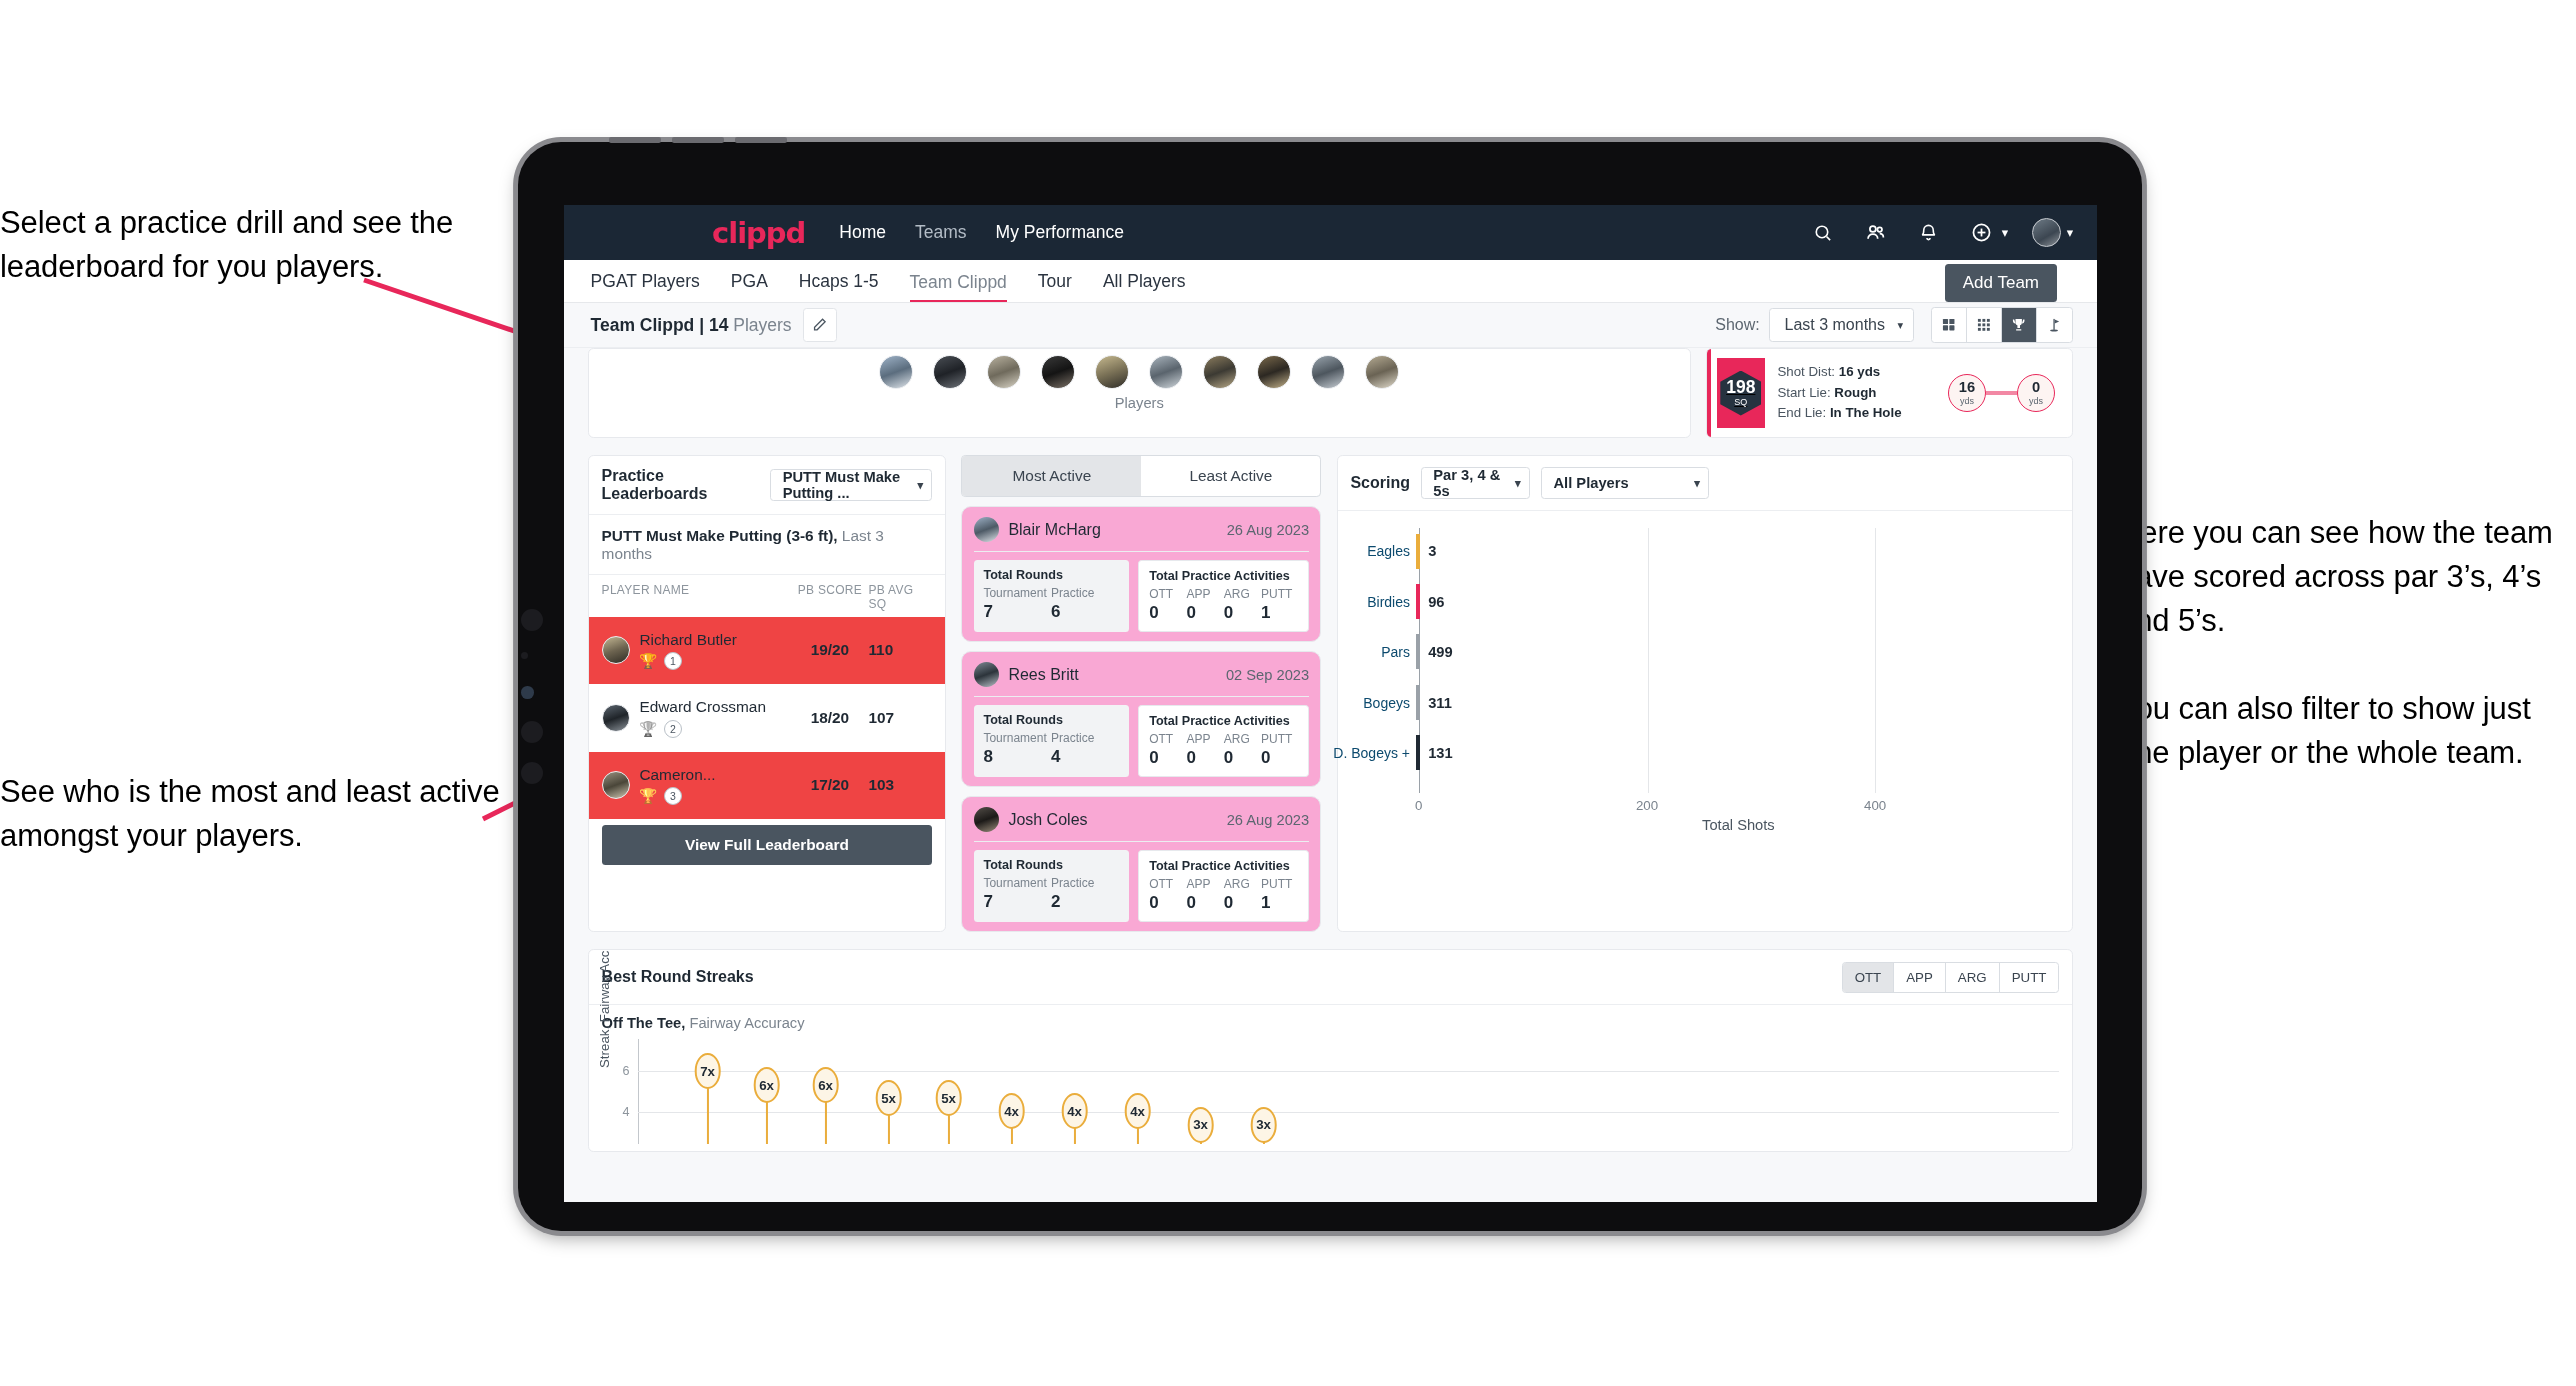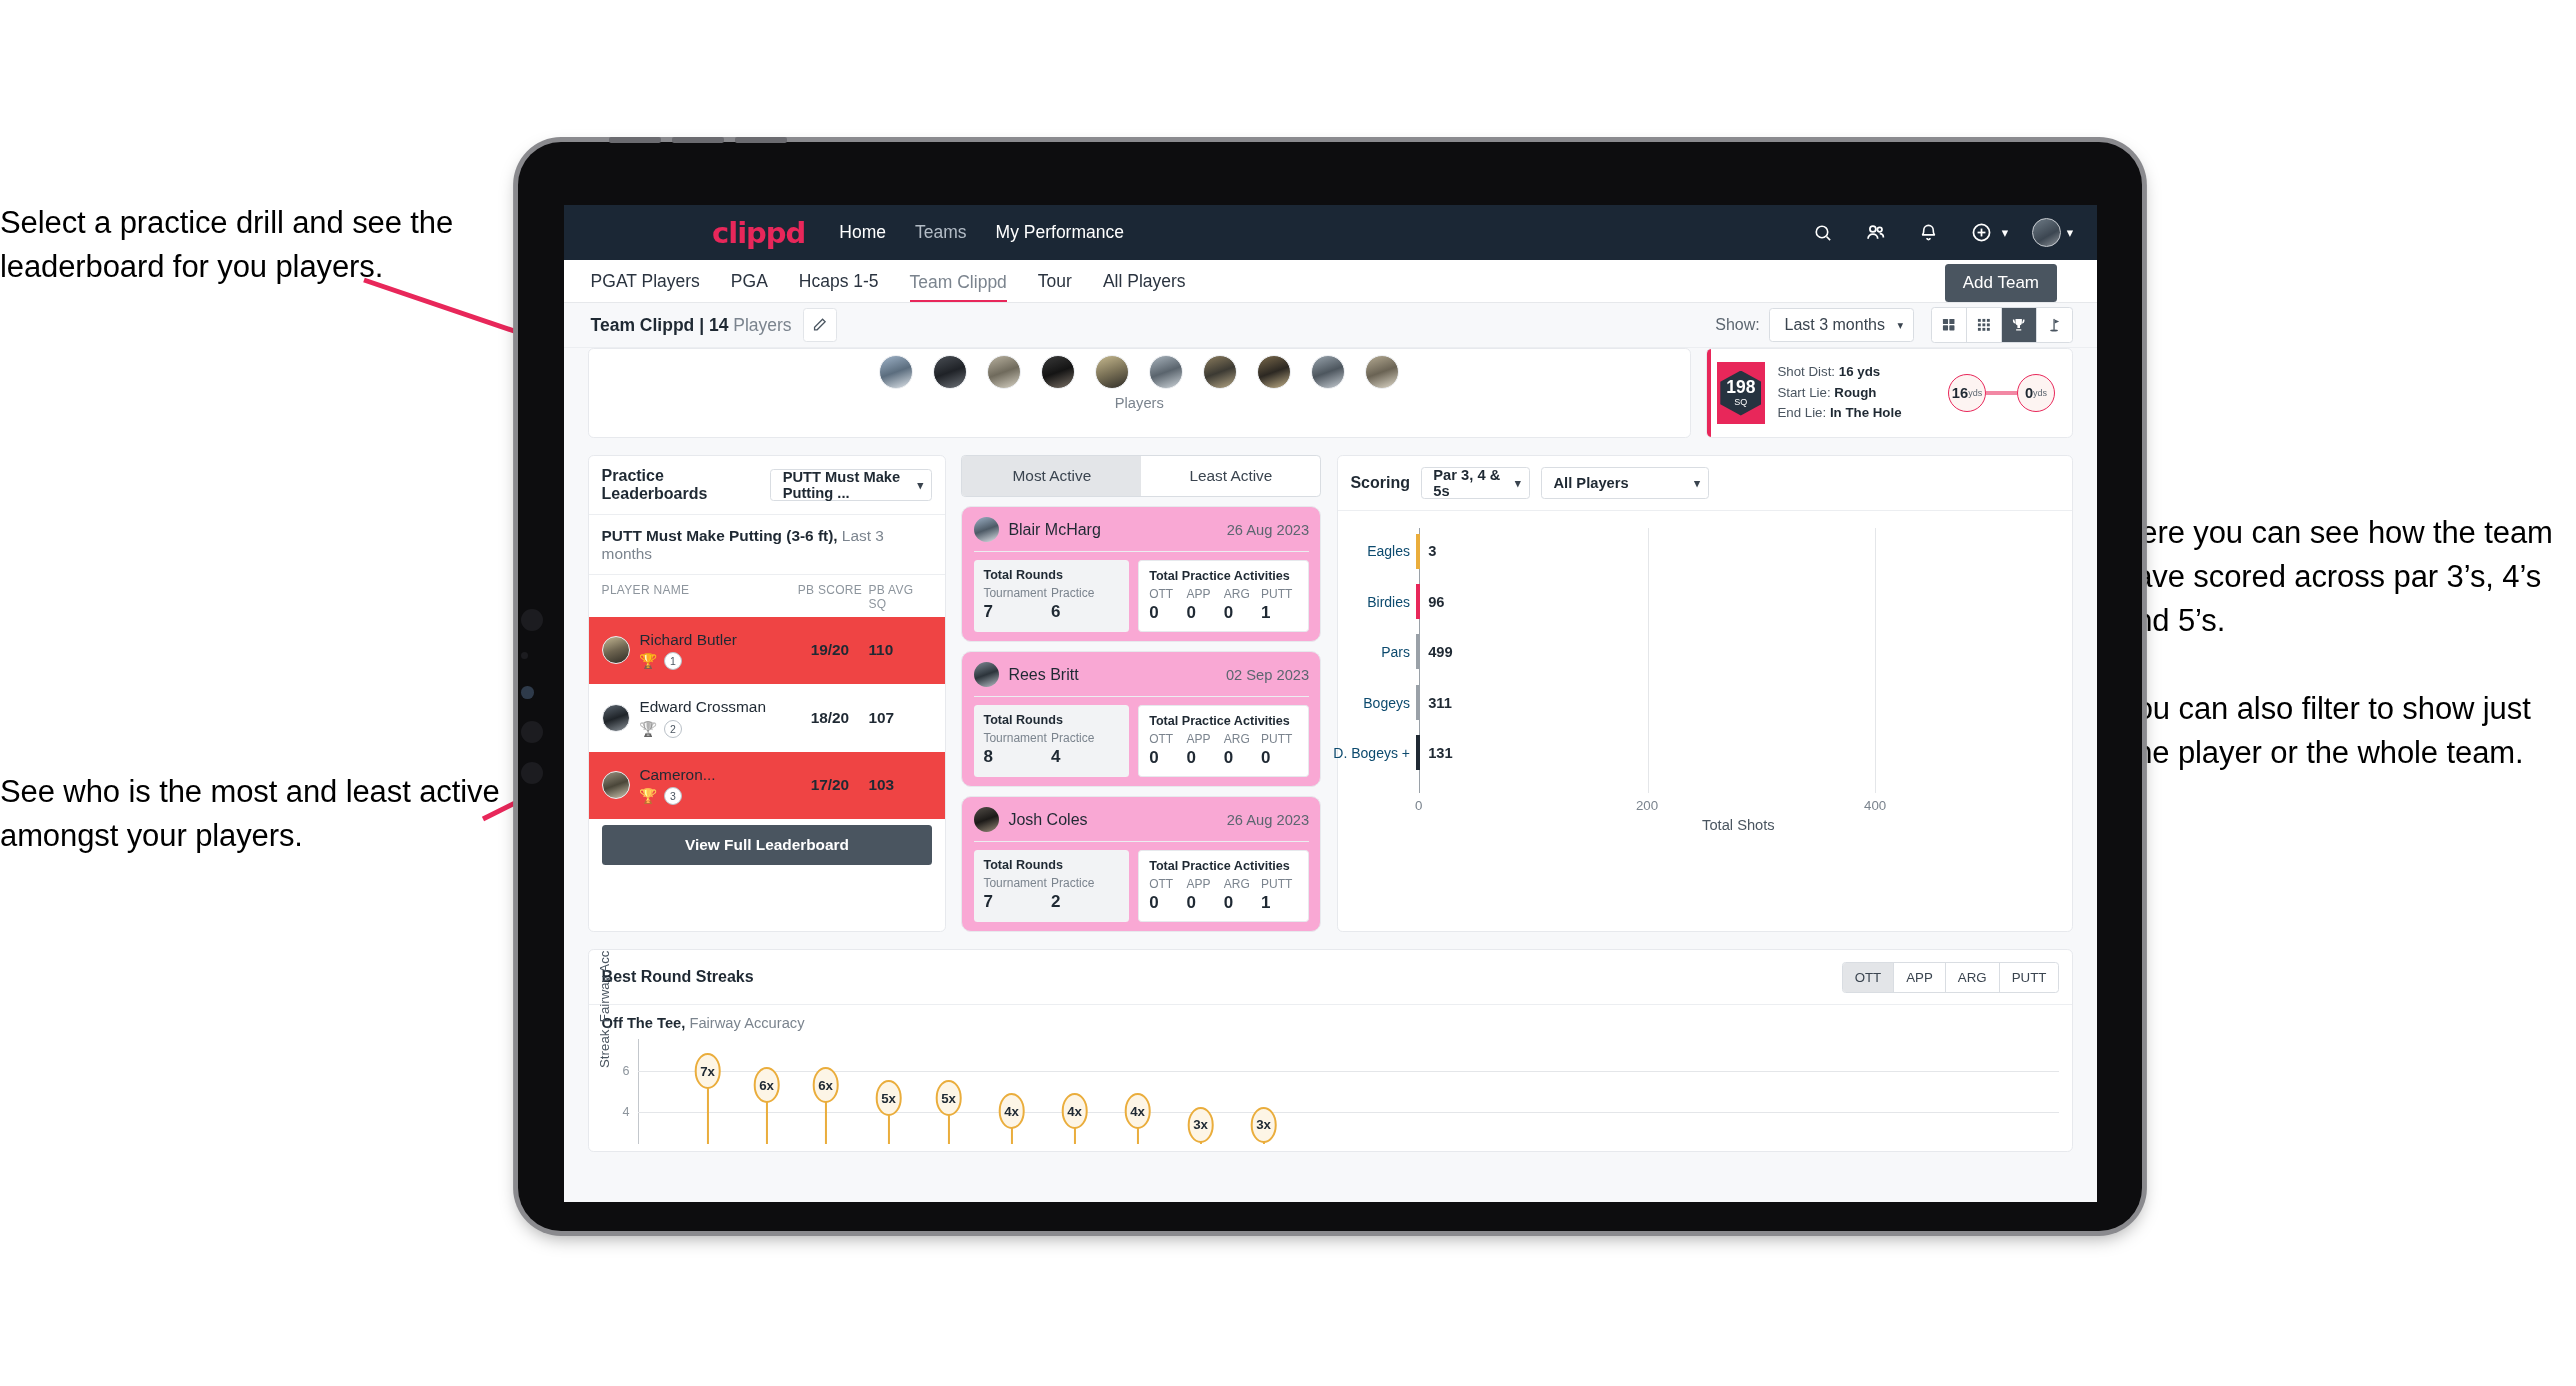--- a/index.html
+++ b/index.html
@@ -167,40 +167,41 @@
   .av {
     width: 34px; height: 34px; border-radius: 50%;
     border: 1.4px solid #eceef1;
   }
   .players-label {
     text-align: center; font-size: 14.7px; color: #7b848e; margin-top: 6.3px;
   }
   #shot-card { width: 367px; height: 90px; position: relative; display: flex; align-items: center; overflow: hidden; }
   .shot-accent { position: absolute; left: 0; top: 0; width: 3.5px; height: 100%; background: #e8275a; }
   .hexwrap {
-    width: 48px; height: 62px; margin-left: 9.8px;
+    width: 48px; height: 70px; margin-left: 9.8px;
     background: #e8275a;
     display: flex; align-items: center; justify-content: center;
     position: relative;
+    text-decoration: underline;
   }
   .hex {
     width: 41px; height: 45px; background: #263340;
     clip-path: polygon(50% 0%, 100% 25%, 100% 75%, 50% 100%, 0% 75%, 0% 25%);
     display: flex; flex-direction: column; align-items: center; justify-content: center;
     color: #fff;
   }
   .hex .num { font-size: 17.5px; font-weight: 700; line-height: 1; }
   .hex .sq { font-size: 9px; margin-top: 1.4px; }
   .shot-lines { margin-left: 12.6px; font-size: 13.3px; color: #4a5560; line-height: 1.55; }
   .shot-lines b { color: #1f2933; }
   .dist-wrap { position: absolute; right: 17px; top: 50%; transform: translateY(-50%); display: flex; align-items: center; }
   .dist-circle {
     width: 38px; height: 38px; border-radius: 50%;
     border: 1.4px solid #e8275a; background: #fdf4f2;
-    display: flex; align-items: center; justify-content: center;
+    display: flex; flex-direction: column; align-items: center; justify-content: center;
   }
   .dist-circle .dv { font-size: 14.7px; font-weight: 700; color: #1f2933; line-height: 1; }
   .dist-circle .du { font-size: 9px; color: #5c6670; margin-top: 0.7px; }
   .dist-link { width: 31px; height: 4.9px; background: #e8275a; opacity: .55; }
 
   .row-mid { display: flex; gap: 15.4px; margin-top: 17px; }
 
   
   #practice-card { width: 358px; padding: 0; }
   .pl-head {

